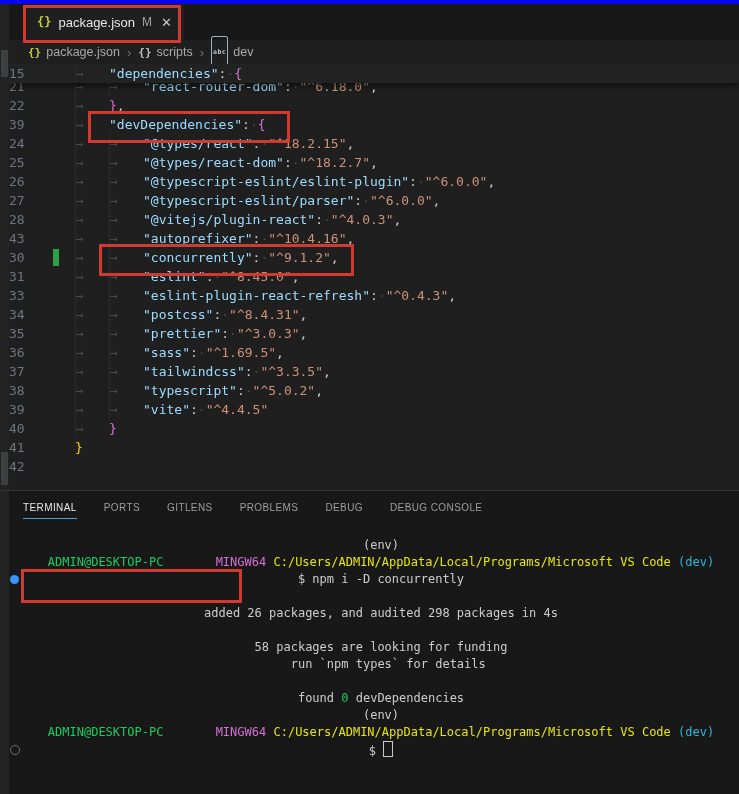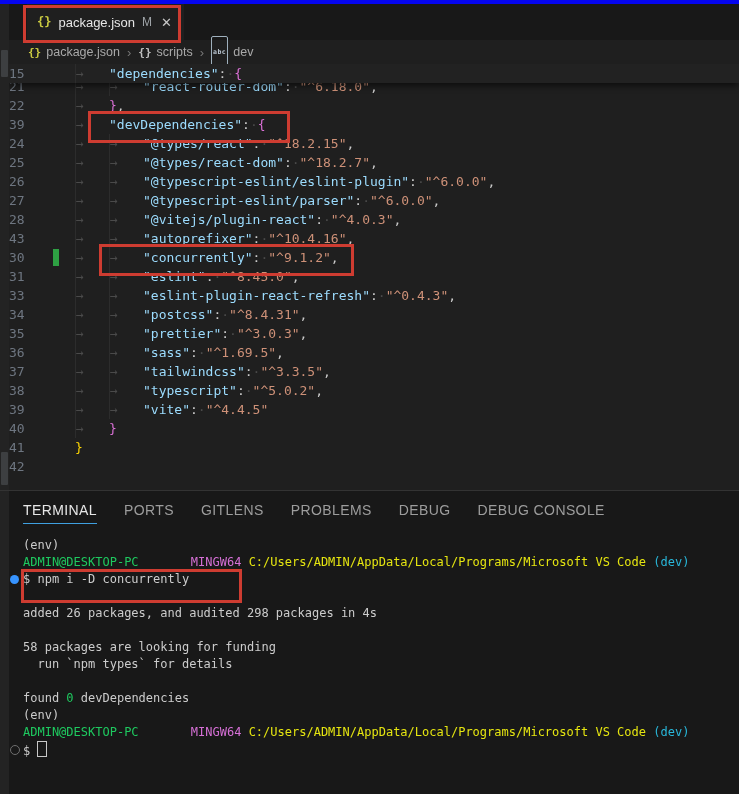--- a/index.html
+++ b/index.html
@@ -37,26 +37,26 @@
   .row.partial .rowin{margin-top:-6px;}
   .ln{display:inline-block;width:40px;text-align:left;color:var(--line_number);}
   .codeline{margin-left:26px;}
   .tabws{display:inline-block;width:33px;color:var(--whitespace);border-left:1px solid #2c2c2c;}
   .gitbar{position:absolute;left:44px;top:1px;width:6px;height:17px;background:var(--git_added);}
   .c-k{color:var(--key);} .c-s{color:var(--string);} .c-p{color:var(--punct);}
   .c-w{color:var(--whitespace);} .c-b1{color:var(--brace_yellow);} .c-b2{color:var(--brace_pink);}
   
   .hdivider{position:absolute;left:0;top:490px;width:739px;height:1px;background:#333;}
   .panel{position:absolute;left:9px;top:491px;width:730px;height:303px;background:var(--panel_bg);}
-  .ptabs{display:flex;gap:27px;padding:11px 0 0 14px;font-size:14px;letter-spacing:.4px;color:#9d9d9d;}
+  .ptabs{display:flex;gap:27px;padding:11px 0 0 14px;font-size:10px;letter-spacing:.4px;color:#9d9d9d;}
   .ptab{padding-bottom:5px;cursor:pointer;}
   .ptab.active{color:#e7e7e7;border-bottom:1.5px solid var(--tab_underline);}
   .terminal{position:absolute;left:0;top:46px;right:0;font-family:"DejaVu Sans Mono",monospace;
       font-size:12px;line-height:17px;color:var(--term_fg);}
-  .tline{position:relative;height:17px;white-space:pre;padding-left:14px;}
+  .tline{position:relative;height:17px;white-space:pre;padding-left:14px;text-align:center;}
   .t-t{color:var(--term_fg);} .t-g{color:var(--term_green);} .t-m{color:var(--term_magenta);padding-left:45px;}
   .t-y{color:var(--term_yellow);margin-top:16px;} .t-c{color:var(--term_cyan);}
   .deco{position:absolute;top:4px;left:1px;width:9px;height:9px;border-radius:50%;}
   .deco.dot{background:var(--dot_blue);}
   .deco.circ{width:8px;height:8px;background:transparent;border:1.5px solid #6e6e6e;}
   .tcursor{display:inline-block;width:8px;height:14px;border:1px solid #c8c8c8;vertical-align:-2px;}
   
   .ann{position:absolute;border:3px solid var(--annotation);z-index:10;pointer-events:none;}
   .ann-tab{left:23px;top:5px;width:152px;height:32px;}
   .ann-dev{left:88px;top:111px;width:196px;height:26px;}

